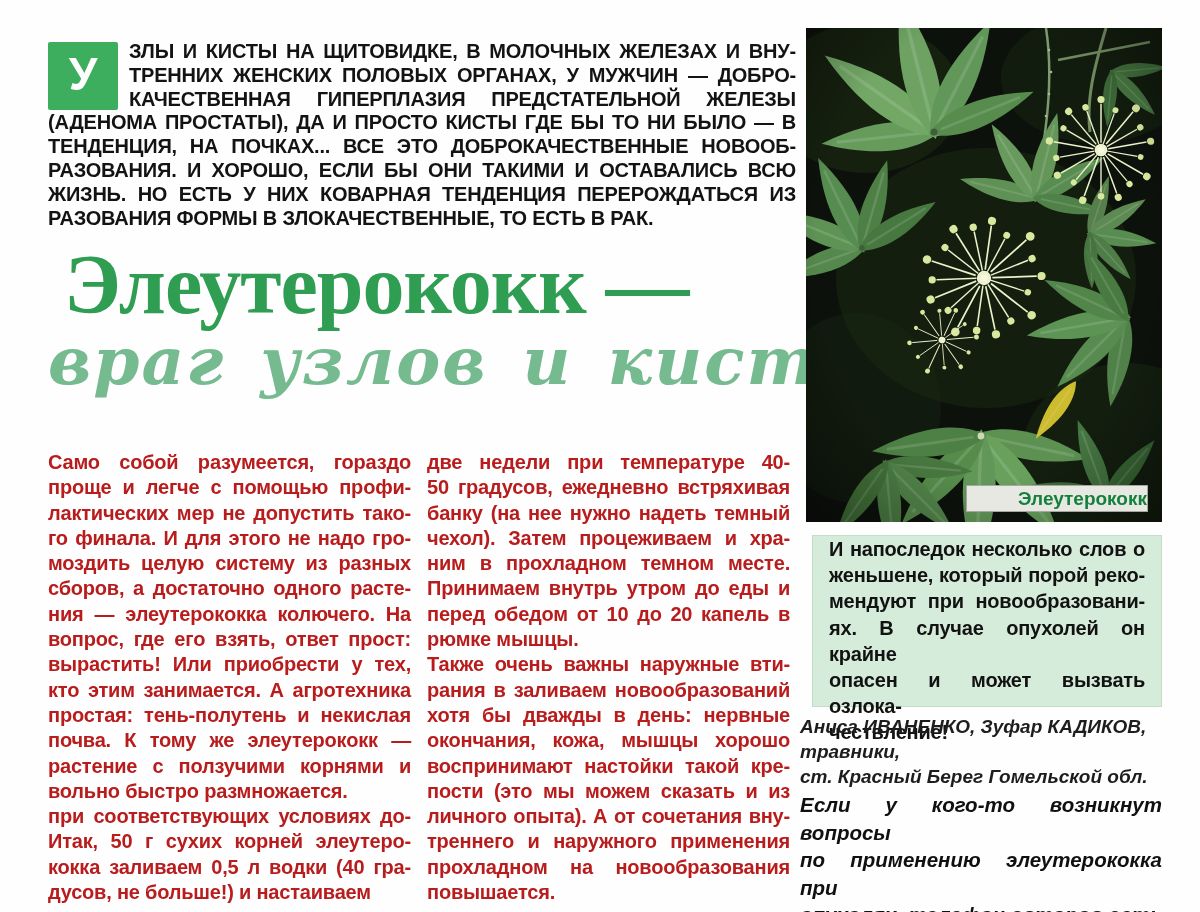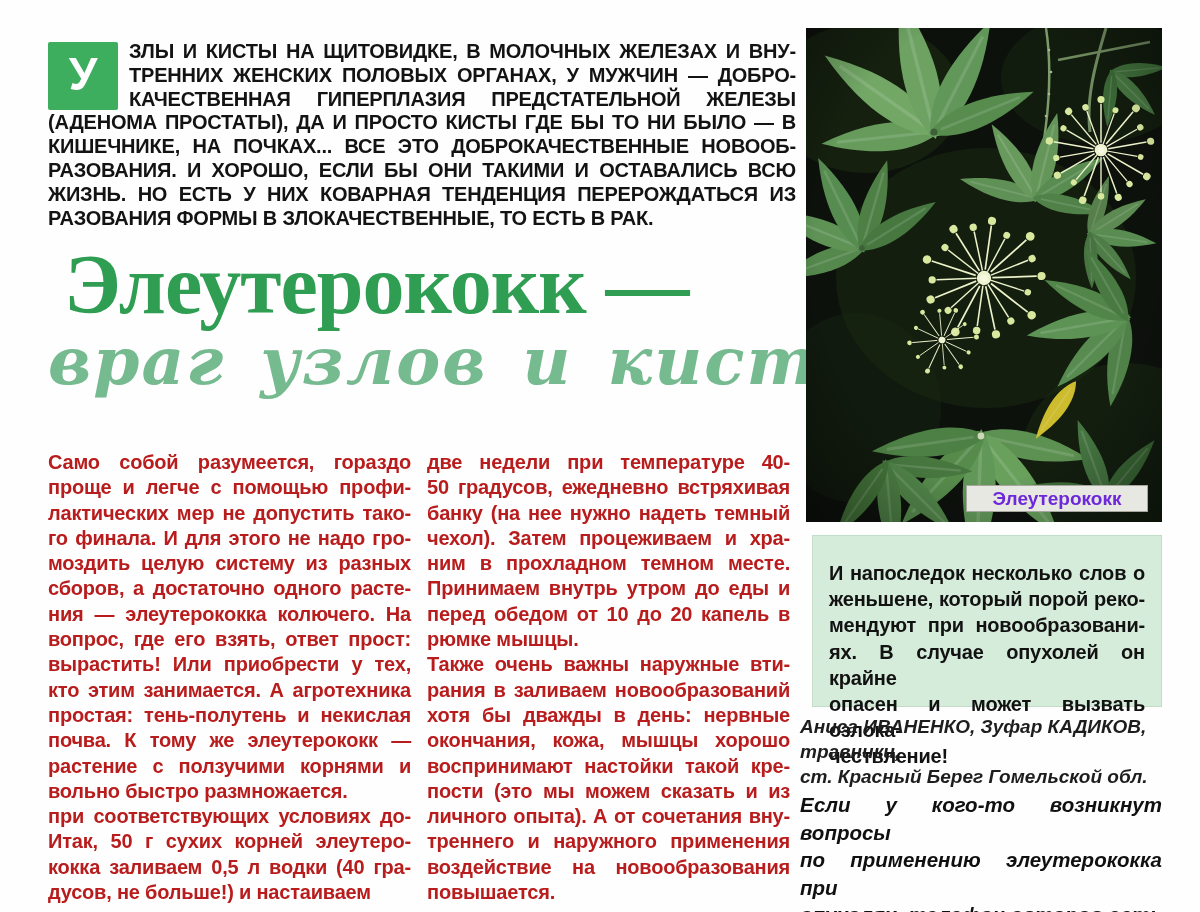--- a/index.html
+++ b/index.html
@@ -38,26 +38,26 @@
   .col2{left:427px;}
   
   .jline{text-align:justify;text-align-last:justify;}
   .jline-last{text-align-last:left;}
   
   .photo{position:absolute;left:806px;top:28px;width:356px;height:494px;background:#0d110c;}
   .photo svg{display:block;width:100%;height:100%;}
   .photo-caption{
     position:absolute;right:14px;top:457px;width:182px;height:27px;box-sizing:border-box;
     background:#e8e8e3;border:1px solid #a6a69f;
-    font-weight:700;font-size:19px;line-height:25px;text-align:center;color:#6d28d9;
+    font-weight:700;font-size:19px;line-height:25px;text-align:right;color:#15803d;
   }
   
   .callout{
     position:absolute;left:812px;top:535px;width:350px;height:172px;box-sizing:border-box;
-    padding:24px 16px 0 16px;background:#d6ecda;border:1px solid #c3ddc9;
+    padding:0 16px 0 16px;background:#d6ecda;border:1px solid #c3ddc9;
     font-weight:700;font-size:20px;line-height:26.2px;letter-spacing:-0.2px;color:#121212;
   }
   
   .byline{
     position:absolute;left:800px;top:714px;width:362px;text-align:left;
     font-style:italic;font-weight:700;font-size:19px;line-height:25px;color:#1d1d1d;
   }
   .note{
     position:absolute;left:800px;top:791px;width:362px;
     font-style:italic;font-weight:700;font-size:20.5px;line-height:27.5px;color:#101010;
@@ -66,21 +66,21 @@
 </head>
 <body>
 
 <div class="lede">
   <div class="dropcap">У</div>
   <div>
       <div class="jline">ЗЛЫ И КИСТЫ НА ЩИТОВИДКЕ, В МОЛОЧНЫХ ЖЕЛЕЗАХ И ВНУ-</div>
       <div class="jline">ТРЕННИХ ЖЕНСКИХ ПОЛОВЫХ ОРГАНАХ, У МУЖЧИН — ДОБРО-</div>
       <div class="jline">КАЧЕСТВЕННАЯ ГИПЕРПЛАЗИЯ ПРЕДСТАТЕЛЬНОЙ ЖЕЛЕЗЫ</div>
       <div class="jline">(АДЕНОМА ПРОСТАТЫ), ДА И ПРОСТО КИСТЫ ГДЕ БЫ ТО НИ БЫЛО — В</div>
-      <div class="jline">КИШЕЧНИКЕ, НА ПОЧКАХ... ВСЕ ЭТО ДОБРОКАЧЕСТВЕННЫЕ НОВООБ-</div>
+      <div class="jline">ТЕНДЕНЦИЯ, НА ПОЧКАХ... ВСЕ ЭТО ДОБРОКАЧЕСТВЕННЫЕ НОВООБ-</div>
       <div class="jline">РАЗОВАНИЯ. И ХОРОШО, ЕСЛИ БЫ ОНИ ТАКИМИ И ОСТАВАЛИСЬ ВСЮ</div>
       <div class="jline">ЖИЗНЬ. НО ЕСТЬ У НИХ КОВАРНАЯ ТЕНДЕНЦИЯ ПЕРЕРОЖДАТЬСЯ ИЗ</div>
       <div class="jline jline-last">РАЗОВАНИЯ ФОРМЫ В ЗЛОКАЧЕСТВЕННЫЕ, ТО ЕСТЬ В РАК.</div>
     </div>
 </div>
 
 <div class="headline">
   <div class="hl1">Элеутерококк —</div>
   <div class="hl2">враг узлов и кист</div>
 </div>
@@ -115,21 +115,21 @@
     <div class="jline">перед обедом от 10 до 20 капель в</div>
     <div class="jline jline-last">рюмке мышцы.</div>
     <div class="jline">Также очень важны наружные вти-</div>
     <div class="jline">рания в заливаем новообразований</div>
     <div class="jline">хотя бы дважды в день: нервные</div>
     <div class="jline">окончания, кожа, мышцы хорошо</div>
     <div class="jline">воспринимают настойки такой кре-</div>
     <div class="jline">пости (это мы можем сказать и из</div>
     <div class="jline">личного опыта). А от сочетания вну-</div>
     <div class="jline">треннего и наружного применения</div>
-    <div class="jline">воздействие на новообразования</div>
+    <div class="jline">прохладном на новообразования</div>
     <div class="jline jline-last">повышается.</div>
   </div>
 
 <div class="photo">
   <svg viewBox="0 0 356 494">
     <defs>
       <g id="lfg">
         <path d="M0,3 C8,-8 11,-28 0,-58 C-11,-28 -8,-8 0,3 Z"></path>
         <path d="M0,-4 L0,-50" stroke="#ffffff" stroke-opacity="0.13" stroke-width="1.5" fill="none"></path>
       </g>

